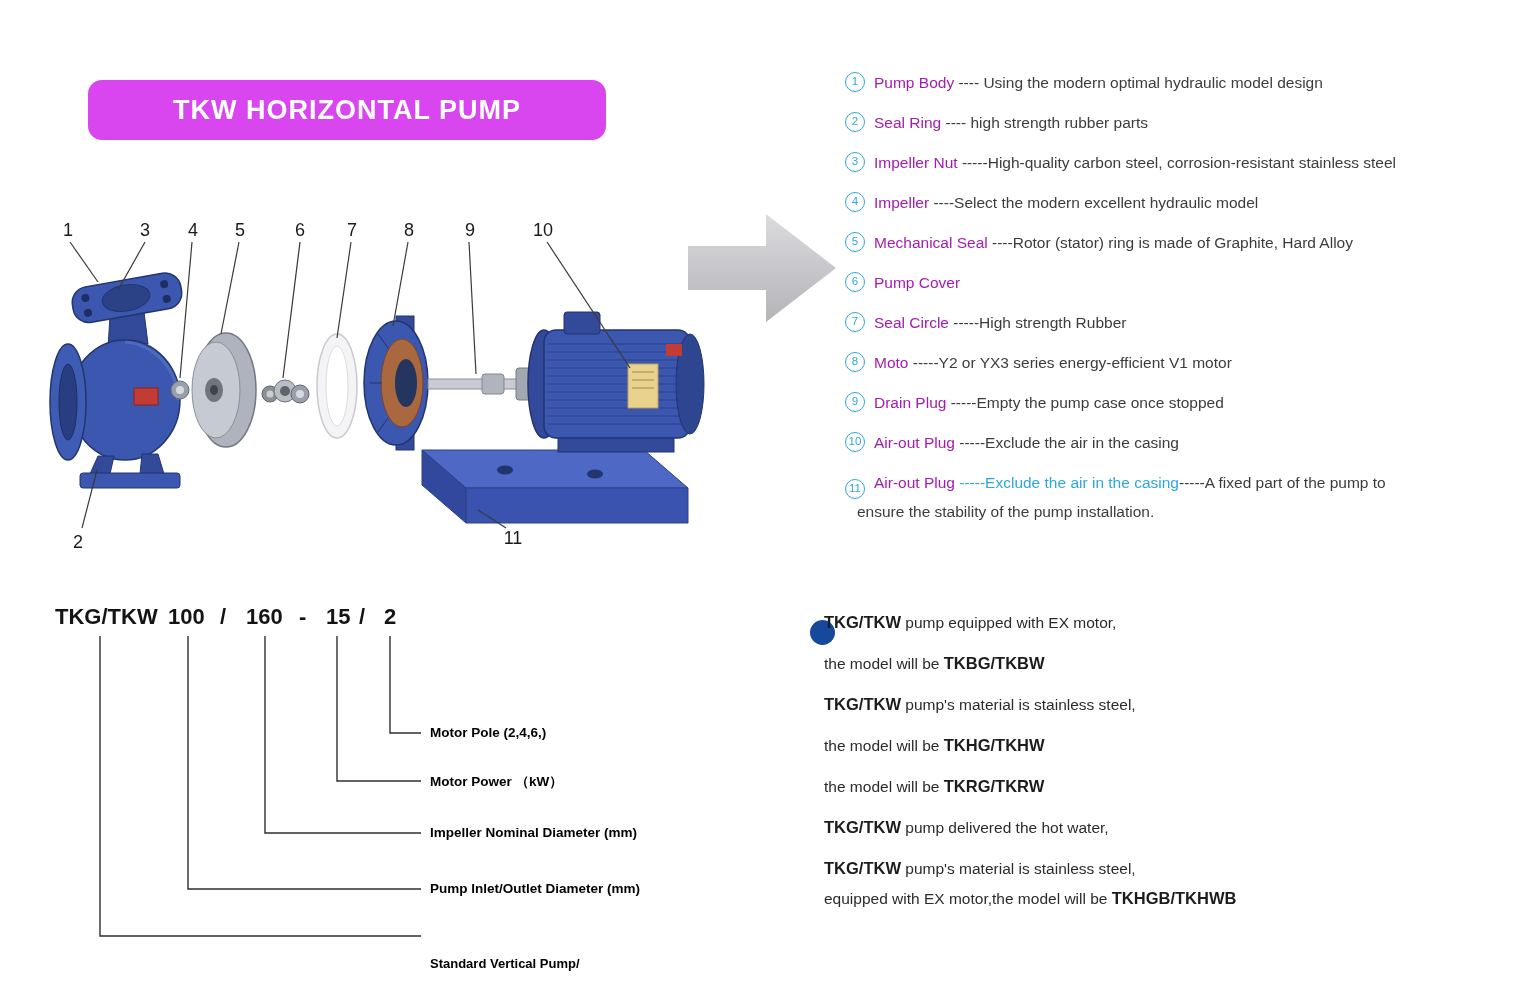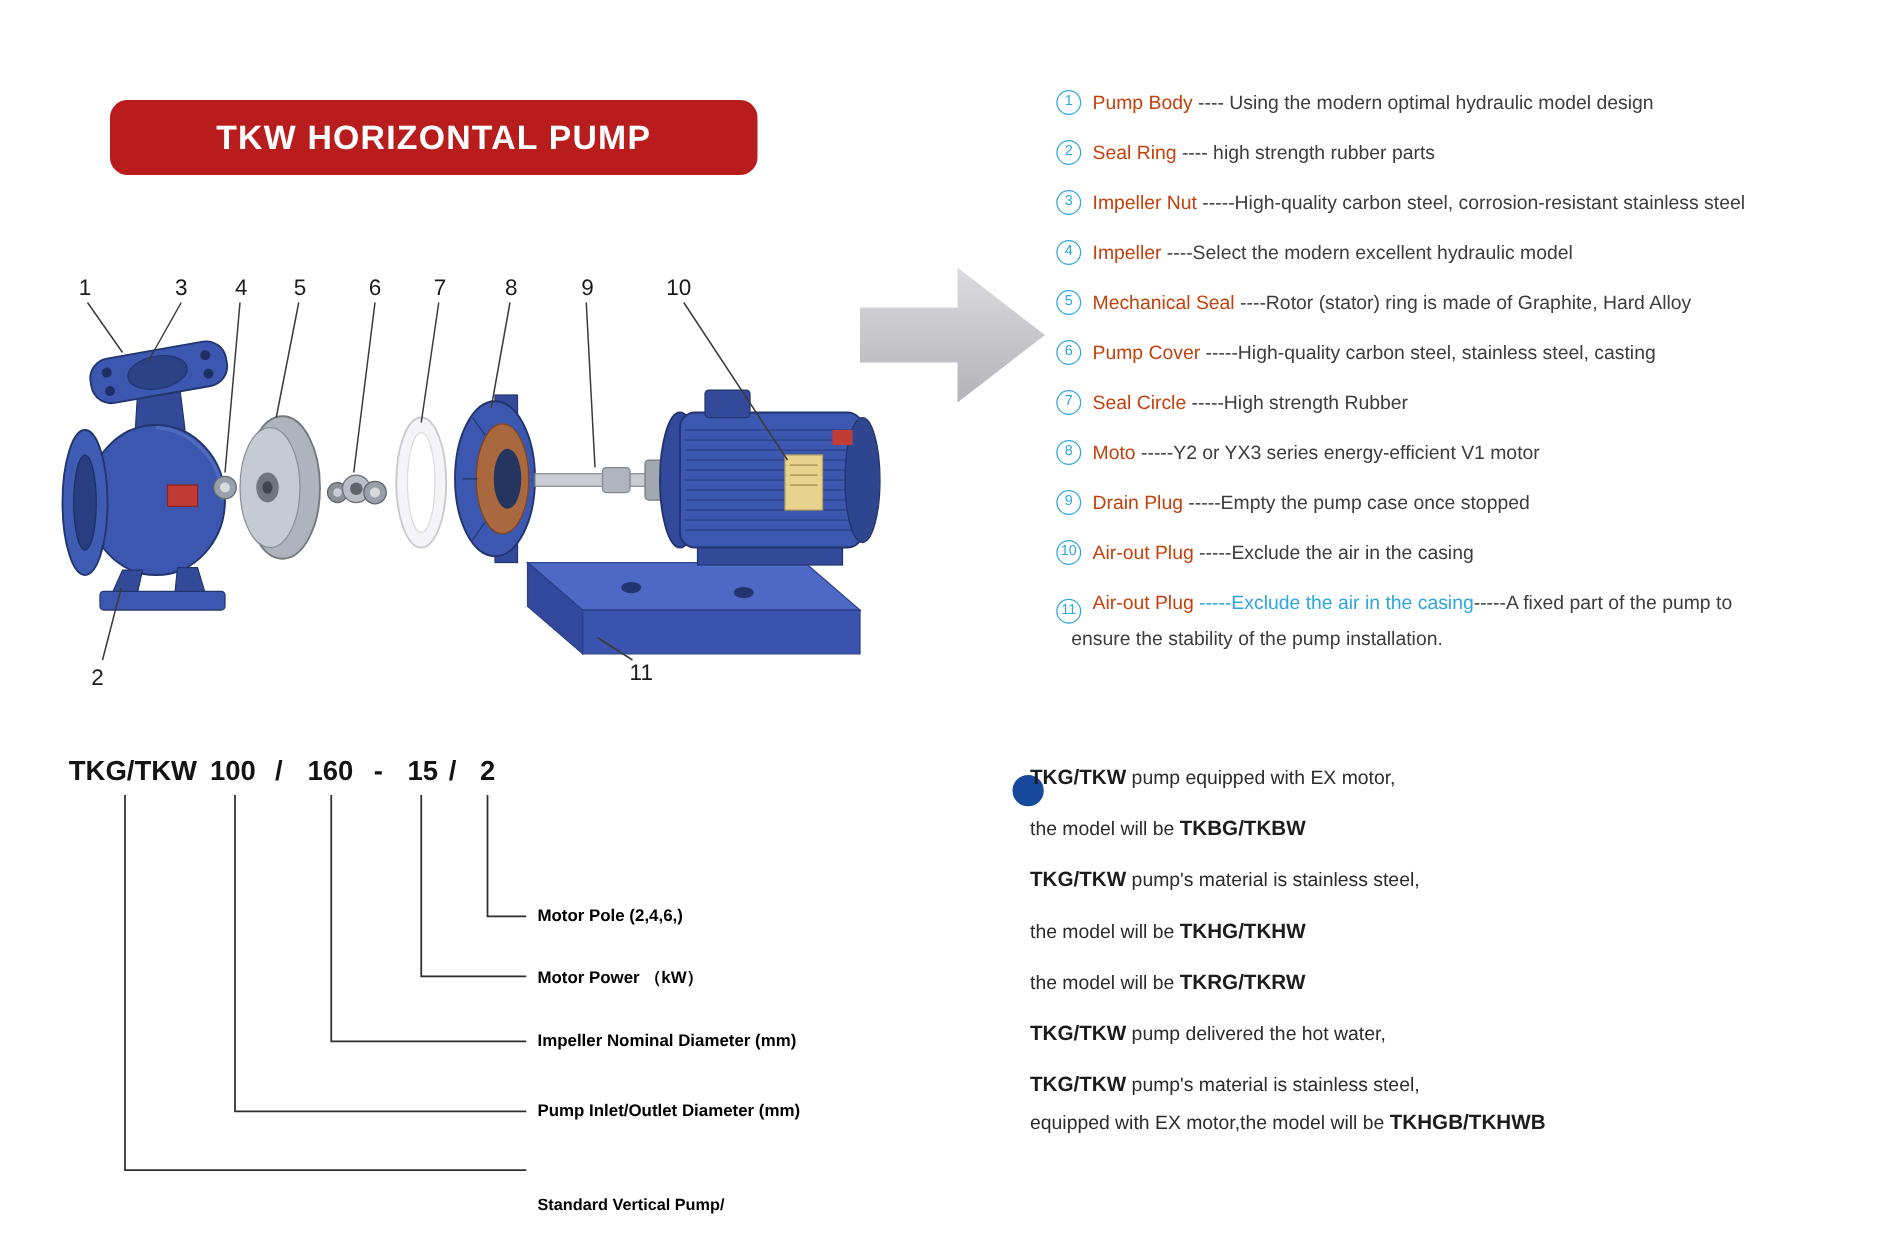--- a/index.html
+++ b/index.html
@@ -1,37 +1,37 @@
 <!DOCTYPE html>
 <html><head>
 <meta charset="utf-8">
 <style>
   html,body{margin:0;padding:0;background:#ffffff;}
   .page{position:relative;width:1513px;height:1000px;background:#ffffff;overflow:hidden;
         font-family:"Liberation Sans",sans-serif;}
 
   
-  .banner{position:absolute;left:88px;top:80px;width:518px;height:60px;background:#b91c1c;
+  .banner{position:absolute;left:88px;top:80px;width:518px;height:60px;background:#d946ef;
           border-radius:14px;display:flex;align-items:center;justify-content:center;}
   .banner h1{margin:0;color:#ffffff;font-size:27px;font-weight:bold;letter-spacing:1px;}
 
   
   .pump-svg{position:absolute;left:30px;top:218px;width:730px;height:345px;}
   .arrow-svg{position:absolute;left:688px;top:200px;width:150px;height:135px;}
 
   
   .parts-list{position:absolute;left:845px;top:70px;width:660px;}
   .part-row{display:flex;align-items:flex-start;margin-bottom:15px;font-size:15.5px;
             line-height:25px;color:#3c3c3c;}
   .part-row.wrap{display:block;}
   .pnum{box-sizing:border-box;display:inline-flex;flex:none;justify-content:center;align-items:center;
         width:20px;height:20px;margin:2px 9px 0 0;border:1.4px solid #2ea7dd;border-radius:50%;
         color:#2ea7dd;font-size:11.5px;line-height:1;}
   .wrap .pnum{vertical-align:-4px;}
-  .pname{color:#c2410c;white-space:pre;}
+  .pname{color:#a21caf;white-space:pre;}
   .pdesc{color:#3c3c3c;white-space:pre-wrap;text-align:right;}
   .pdesc-blue{color:#2ea7dd;white-space:pre-wrap;}
   .pdesc2{display:block;margin-left:12px;color:#3c3c3c;}
 
   
   .seg{position:absolute;top:604px;font-size:22px;font-weight:bold;color:#141414;white-space:pre;}
   .s1{left:55px;} .s2{left:168px;} .s3{left:220px;} .s4{left:246px;}
   .s5{left:299px;} .s6{left:326px;} .s7{left:359px;} .s8{left:384px;}
   .nomo-svg{position:absolute;left:0;top:600px;width:760px;height:400px;}
   .mlabel{position:absolute;left:430px;font-size:13.5px;font-weight:bold;color:#000000;white-space:pre;}
@@ -199,21 +199,20 @@
       <span class="pdesc"> ----Select the modern excellent hydraulic model</span>
     </div>
     <div class="part-row">
       <span class="pnum">5</span>
       <span class="pname">Mechanical Seal</span>
       <span class="pdesc"> ----Rotor (stator) ring is made of Graphite, Hard Alloy</span>
     </div>
     <div class="part-row">
       <span class="pnum">6</span>
       <span class="pname">Pump Cover</span>
-      <span class="pdesc"> -----High-quality carbon steel, stainless steel, casting</span>
     </div>
     <div class="part-row">
       <span class="pnum">7</span>
       <span class="pname">Seal Circle</span>
       <span class="pdesc"> -----High strength Rubber</span>
     </div>
     <div class="part-row">
       <span class="pnum">8</span>
       <span class="pname">Moto</span>
       <span class="pdesc"> -----Y2 or YX3 series energy-efficient V1 motor</span>

